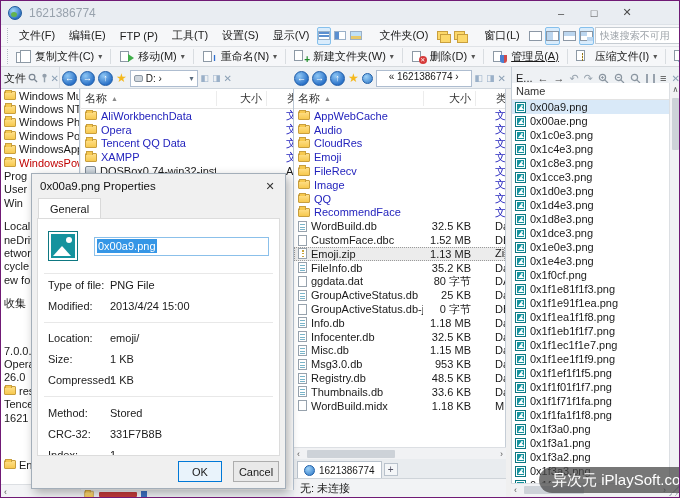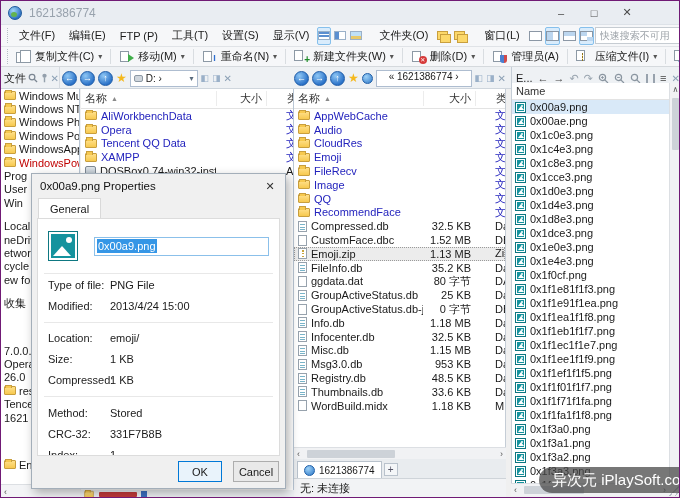--- a/index.html
+++ b/index.html
@@ -272,21 +272,21 @@
           <span class="tbtn has-dd">
             <span class="ti ic-delete">
               <span class="page"></span>
             </span>
             <span>删除(D)</span>
             <span class="dd">▾</span>
           </span>
           <span class="vsep"></span>
         </span>
 
-        <span style="display:flex;align-items:center;">
+        <span style="display:flex;align-items:center;text-decoration:underline;">
           <span class="tbtn">
             <span class="ti ic-admin">
               <span class="page"></span>
             </span>
             <span>管理员(A)</span>
 
           </span>
           <span class="vsep"></span>
         </span>
 
@@ -654,21 +654,21 @@
             <span class="ficon folder"></span>
             <span>RecommendFace</span>
           </span>
           <span class="c-size" style="border-left:none;"></span>
           <span class="c-type" style="border-left:none;">文件目</span>
         </div>
 
         <div class="frow">
           <span class="c-name">
             <span class="ficon db"></span>
-            <span>Compressed.db</span>
+            <span>WordBuild.db</span>
           </span>
           <span class="c-size" style="border-left:none;">32.5 KB</span>
           <span class="c-type" style="border-left:none;">Data Ba</span>
         </div>
 
         <div class="frow">
           <span class="c-name">
             <span class="ficon file"></span>
             <span>CustomFace.dbc</span>
           </span>

